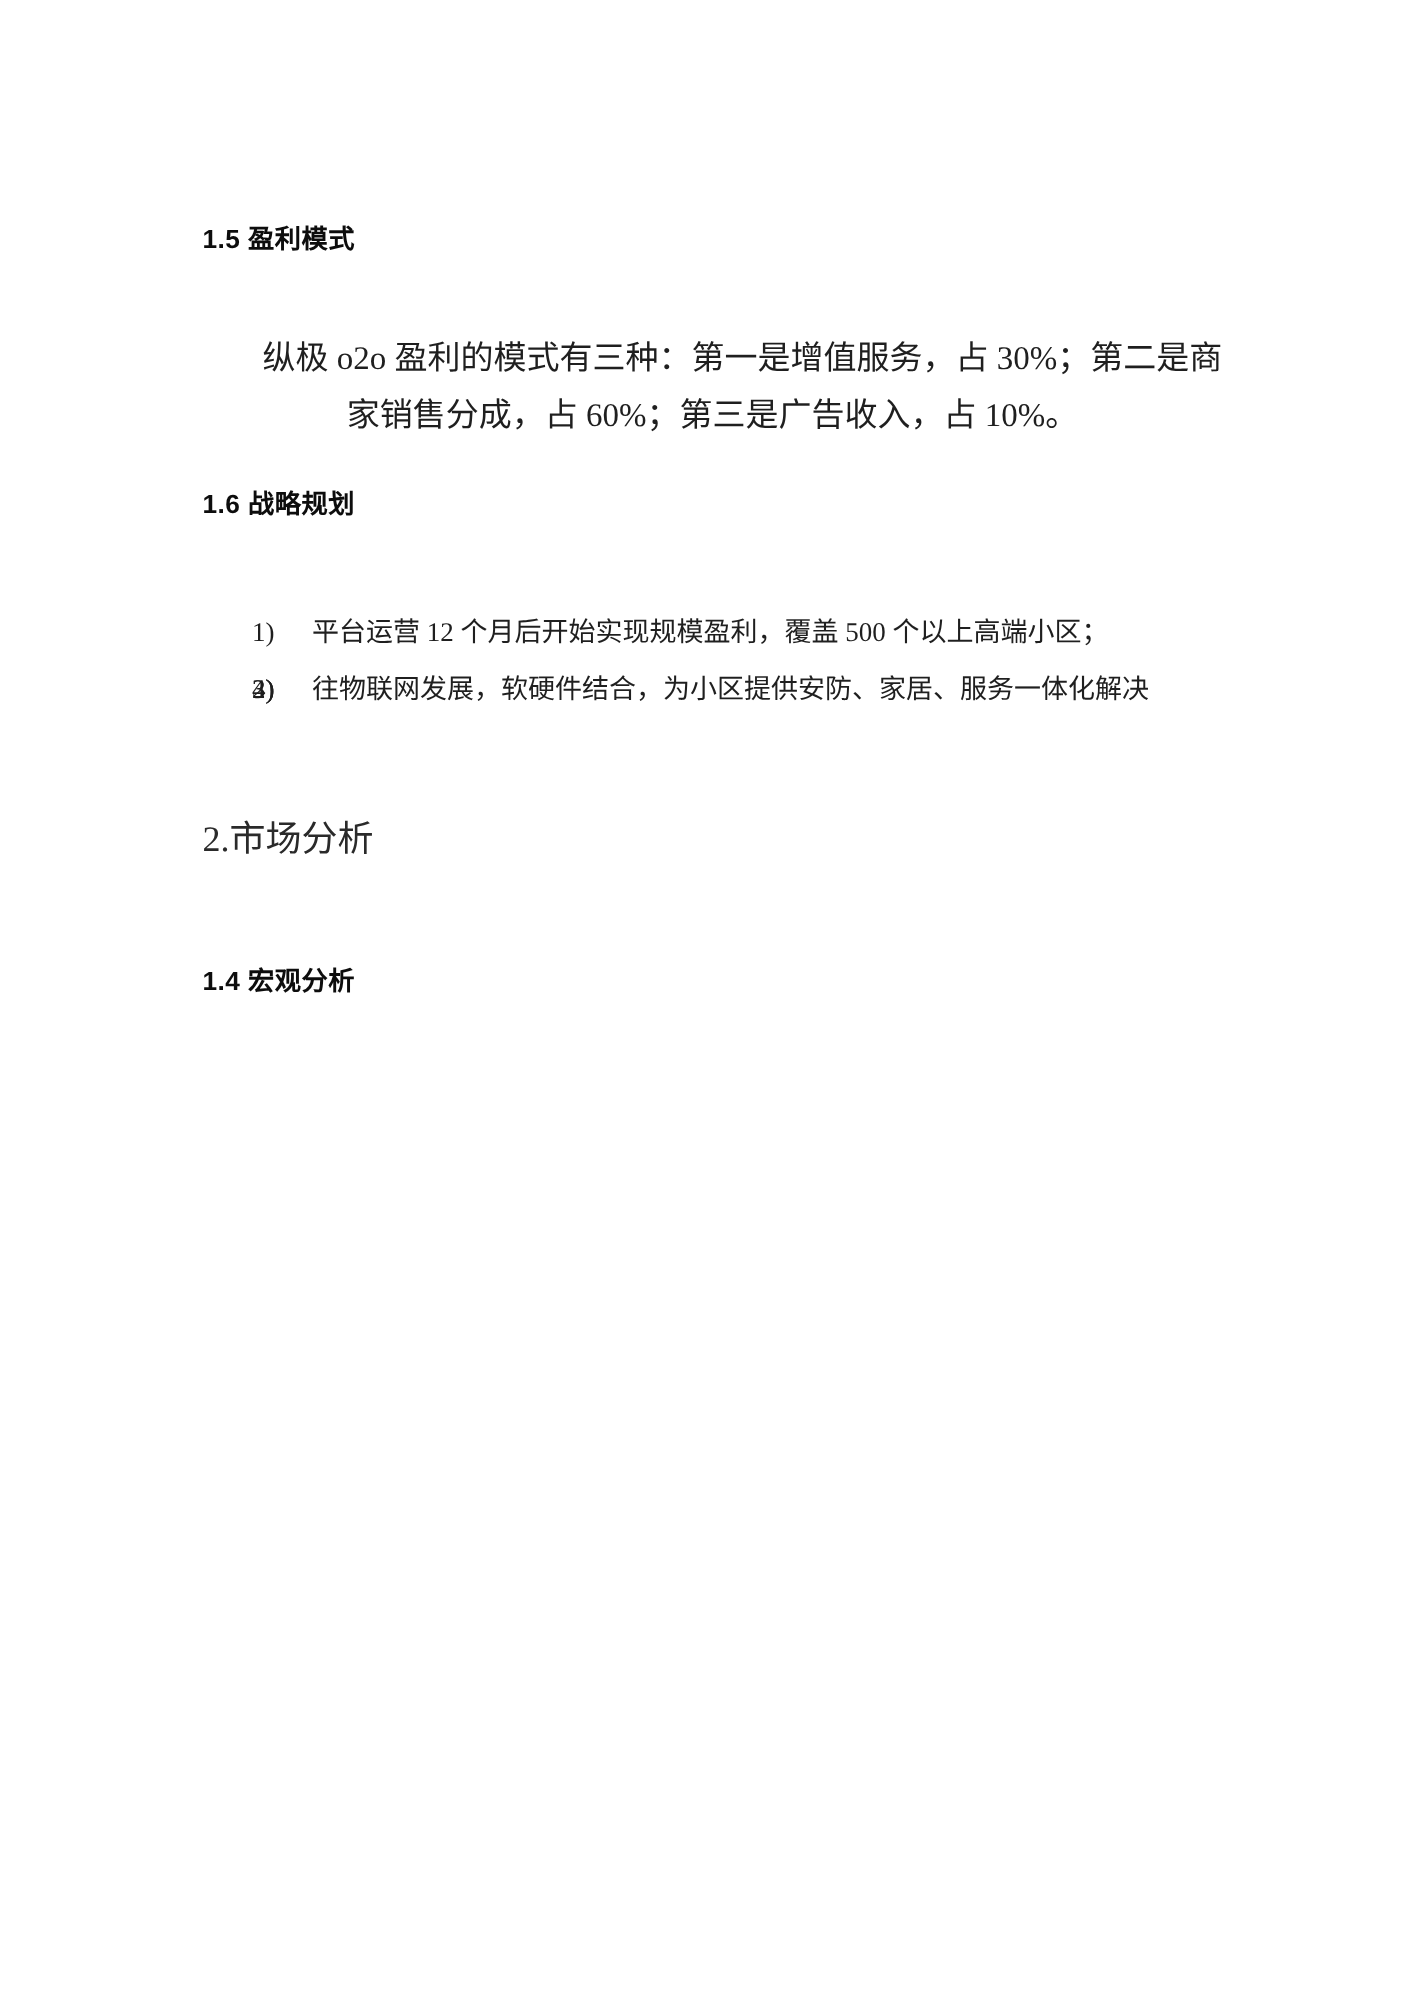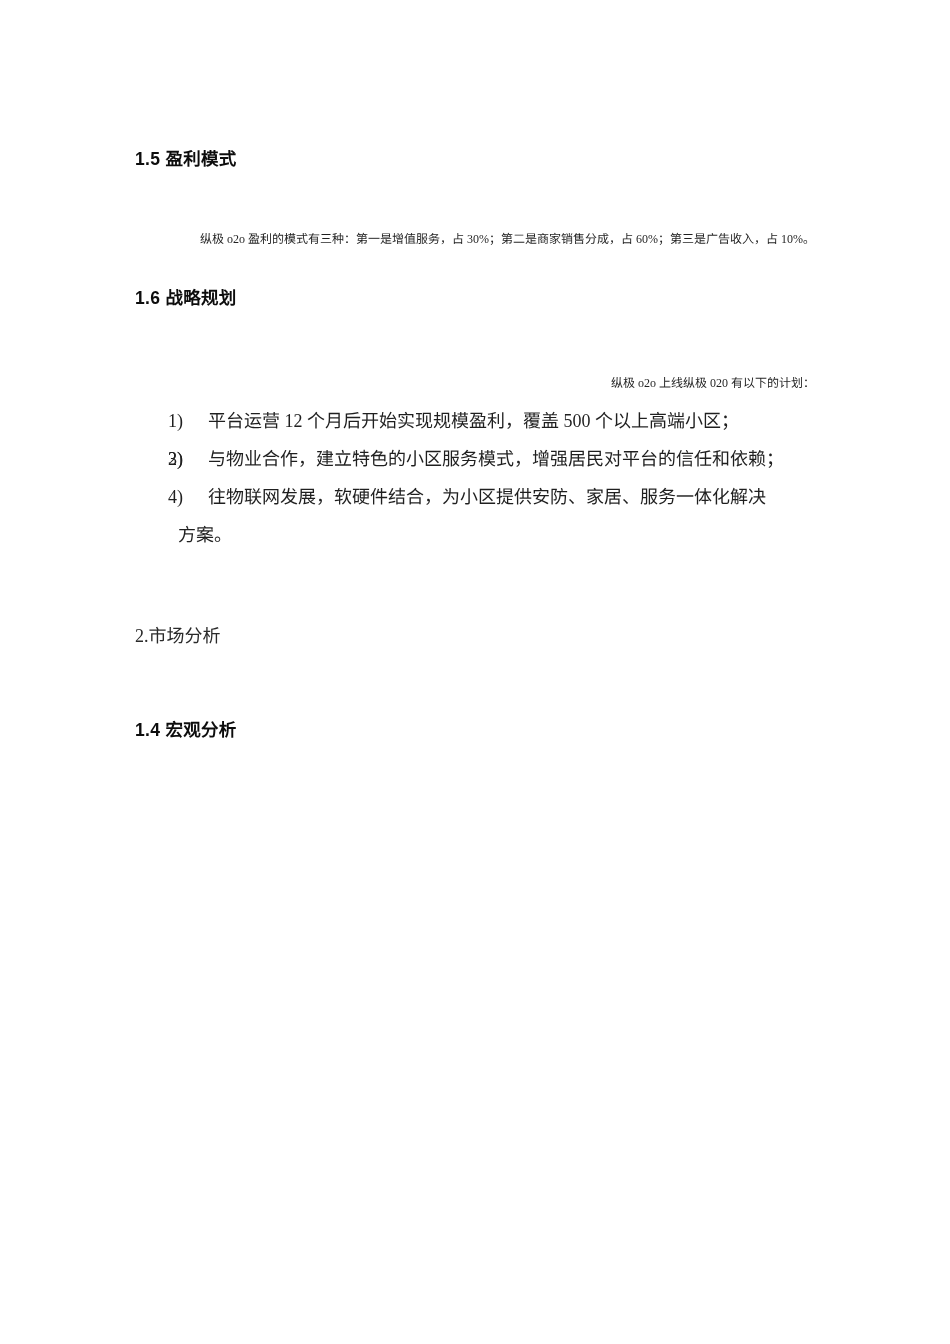--- a/index.html
+++ b/index.html
@@ -45,34 +45,34 @@
     color: #0d0d0d;
     letter-spacing: 0.3px;
     margin: 0;
     white-space: nowrap;
   }
 
   
   .h-plain {
     font-family: "Liberation Serif", "DejaVu Serif", serif;
     font-weight: normal;
-    font-size: 18px;
+    font-size: 24px;
     line-height: 30px;
     color: #2a2a2a;
     margin: 0;
     white-space: nowrap;
   }
 
   
   .para {
-    font-size: 12px;
+    font-size: 22px;
     line-height: 38px;
     color: #1f1f1f;
     margin: 0;
-    text-align: right;
+    text-align: center;
     text-indent: 40px;
   }
 
   
   .list {
     margin: 0;
     padding: 0;
     list-style: none;
     font-size: 18px;
     line-height: 38px;
@@ -114,38 +114,35 @@
     <div class="spacer-l" style="height:48px"></div>
 
     <p class="para">纵极 o2o 盈利的模式有三种：第一是增值服务，占 30%；第二是商家销售分成，占 60%；第三是广告收入，占 10%。</p>
 
     <div class="spacer-m" style="height:27px"></div>
 
     <h2 class="h-sub">1.6 战略规划</h2>
 
     <div class="spacer-l" style="height:53px"></div>
 
-    <p class="para">纵极 o2o 上线纵极 020 有以下的计划：</p>
 
     <ol class="list">
       <li class="list-item">
         <span class="list-marker">1)</span>
         <span class="list-text">平台运营 12 个月后开始实现规模盈利，覆盖 500 个以上高端小区；</span>
       </li>
       <li class="list-item">
         <span class="list-marker">2)</span>
       </li>
       <li class="list-item">
         <span class="list-marker">3)</span>
-        <span class="list-text">与物业合作，建立特色的小区服务模式，增强居民对平台的信任和依赖；</span>
       </li>
       <li class="list-item">
         <span class="list-marker">4)</span>
         <span class="list-text">往物联网发展，软硬件结合，为小区提供安防、家居、服务一体化解决</span>
-        <span class="cont-line">方案。</span>
       </li>
     </ol>
 
     <div class="spacer-l" style="height:67px"></div>
 
     <h2 class="h-plain">2.市场分析</h2>
 
     <div class="spacer-l" style="height:66px"></div>
 
     <h2 class="h-sub">1.4 宏观分析</h2>

